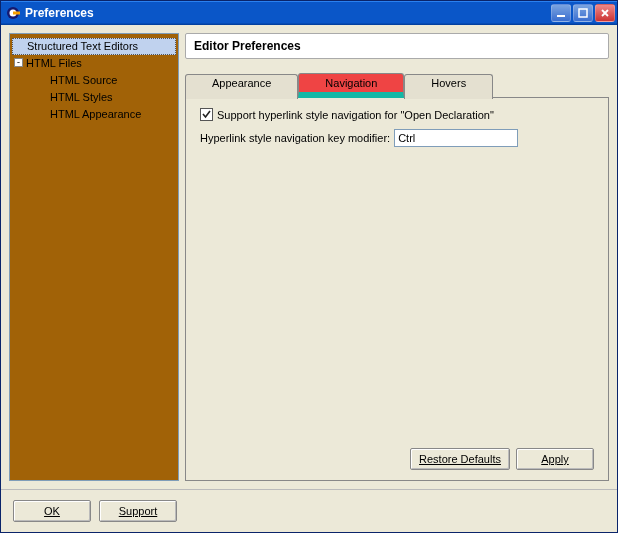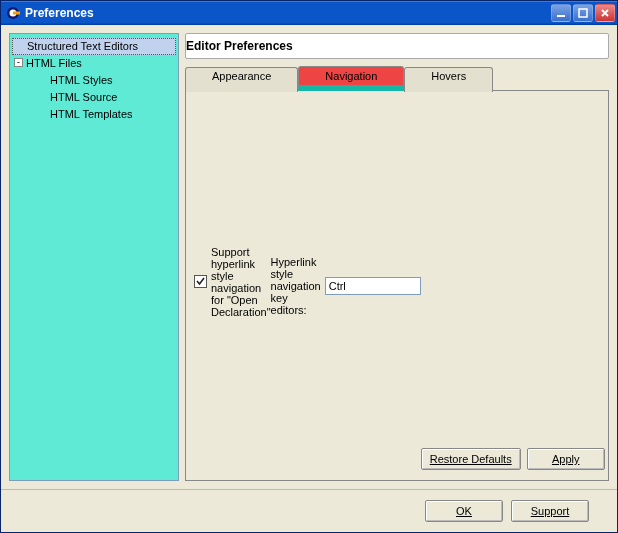--- a/index.html
+++ b/index.html
@@ -46,21 +46,21 @@
   .win-btn.close { background: linear-gradient(to bottom,#e88,#c33); }
   .content-area {
     flex:1;
     display:flex;
     padding: 8px;
     gap: 6px;
     overflow:hidden;
   }
   .tree-panel {
     width: 170px;
-    background:#5eead4;
+    background:#a16207;
     border:1px solid #7f9db9;
     padding:4px 2px;
     overflow:auto;
   }
   .tree-item {
     padding: 1px 2px 1px 18px;
     white-space: nowrap;
     cursor:pointer;
     position:relative;
     line-height:15px;
@@ -81,76 +81,76 @@
   .right-panel {
     flex:1;
     display:flex;
     flex-direction:column;
     min-width:0;
   }
   .section-header {
     background:#fff;
     border:1px solid #aaa;
     border-radius:2px;
-    padding:5px 0;
+    padding:5px 8px;
     font-weight:bold;
     font-size:12px;
-    margin-bottom:6px;
+    margin-bottom:13px;
   }
   .desc-text { margin:2px 0 6px 0; }
   .tabs { display:flex; position:relative; z-index:2;}
   .tab {
     padding:3px 26px;
     border:1px solid #888;
     border-bottom:none;
     background:#ece9d8;
     margin-right:0px;
     cursor:pointer;
     position:relative;
     top:1px;
     border-radius: 3px 3px 0 0;
   }
   .tab.active { background:#ef4444; border-bottom:6px solid #14b8a6; z-index:3;}
   .tab:not(.active){ background:#e4e0d0; top:2px; padding-top:2px;}
   .tab-body {
     flex:1;
     border:1px solid #888;
-    padding:10px 8px;
+    padding:10px 14px;
     position:relative;
     z-index:1;
-    display:flex; flex-direction:row;
+    display:flex; flex-direction:column;
   }
   .checkbox-row { display:flex; align-items:center; gap:4px; margin-bottom:8px;}
   .chk {
     width:13px; height:13px; border:1px solid #555; background:#fff;
     display:flex; align-items:center; justify-content:center;
     font-size:10px; line-height:10px;
   }
   .field-row { display:flex; align-items:center; gap:4px; }
   .txt-input {
     border:1px solid #7f9db9; background:#fff; height:18px;
     padding:1px 3px; font-family:inherit; font-size:11px;
-    width:96px;
+    width:124px;
   }
   .btn-row { display:flex; justify-content:flex-end; gap:6px; margin-top:auto; padding-top:8px;}
   .button {
     min-width:78px; height:22px;
     border:1px solid #888;
     background:#ece9d8;
     font-family:inherit; font-size:11px;
     cursor:pointer;
     padding:0 8px;
     border-radius:2px;
     box-shadow: inset 1px 1px 0 #fff, inset -1px -1px 0 #bbb;
     text-decoration: underline;
   }
   .footer {
     border-top:1px solid #bbb;
-    padding:10px 28px;
-    display:flex; justify-content:flex-end; gap:8px;
+    padding:10px 12px;
+    display:flex; gap:8px;
   }
 </style>
 </head>
 <body>
 
 <div class="window">
 
   <div class="titlebar">
     <div class="app-icon">
       <svg width="14" height="14" viewBox="0 0 14 14">
@@ -183,27 +183,27 @@
 
     <div class="tree-panel">
       <div class="tree-item level1 selected">
         <span>Structured Text Editors</span>
       </div>
       <div class="tree-item level1">
         <span class="tree-toggle">-</span>
         <span>HTML Files</span>
       </div>
       <div class="tree-item level2">
+        <span>HTML Source</span>
+      </div>
+      <div class="tree-item level2">
         <span>HTML Styles</span>
       </div>
       <div class="tree-item level2">
-        <span>HTML Source</span>
-      </div>
-      <div class="tree-item level2">
-        <span>HTML Templates</span>
+        <span>HTML Appearance</span>
       </div>
     </div>
 
     <div class="right-panel">
       <div class="section-header">Editor Preferences</div>
 
       <div class="tabs">
         <div class="tab"><span>Appearance</span></div>
         <div class="tab active"><span>Navigation</span></div>
         <div class="tab"><span>Hovers</span></div>
@@ -212,21 +212,21 @@
       <div class="tab-body">
         <div class="checkbox-row">
           <div class="chk">
             <svg width="11" height="11">
                 <path d="M2 5 L4.5 8 L9 2" stroke="#222" stroke-width="1.6" fill="none"></path>
               </svg>
           </div>
           <span>Support hyperlink style navigation for "Open Declaration"</span>
         </div>
         <div class="field-row">
-          <span>Hyperlink style navigation key editors:</span>
+          <span>Hyperlink style navigation key modifier:</span>
           <input class="txt-input" value="Ctrl" style="">
         </div>
 
         <div class="btn-row">
           <button class="button" style="min-width:100px">Restore Defaults</button>
           <button class="button">Apply</button>
         </div>
       </div>
 
     </div>

